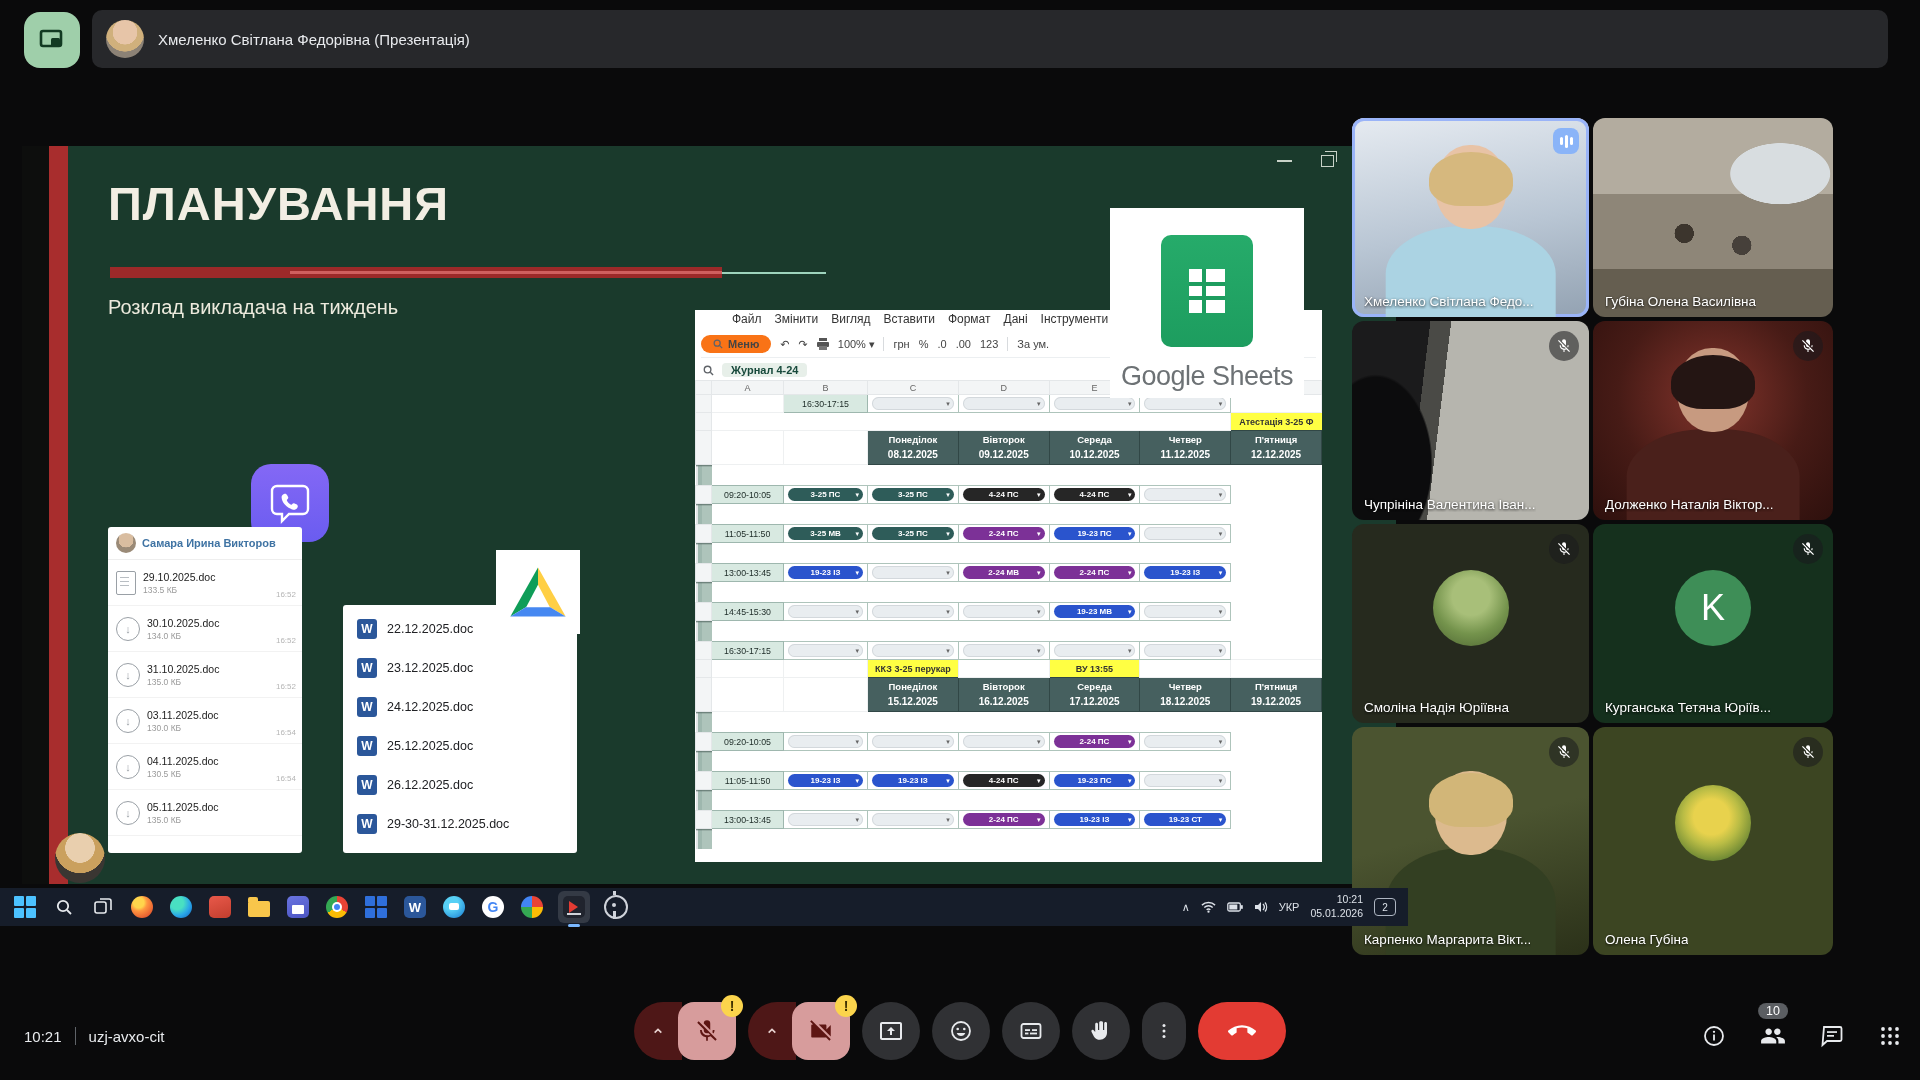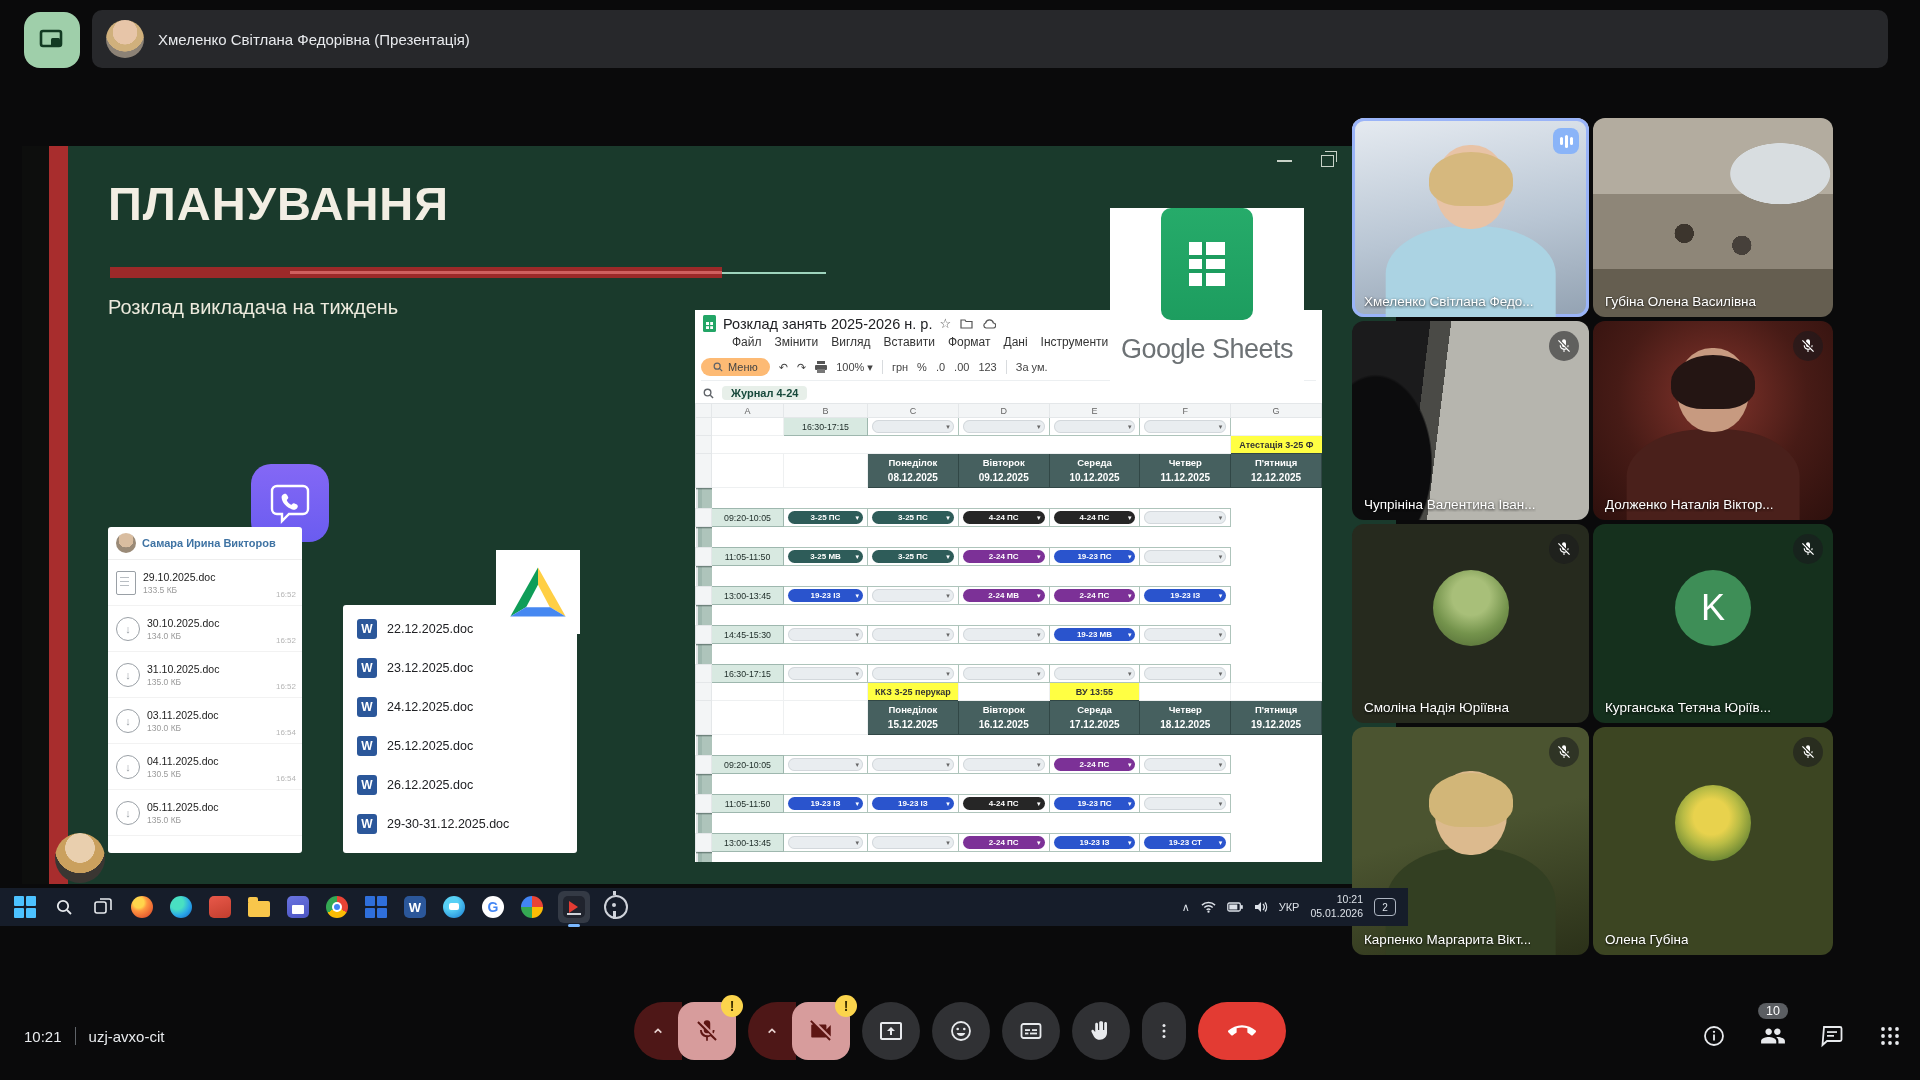--- a/index.html
+++ b/index.html
@@ -28,21 +28,21 @@
   .s-underline:after{content:"";position:absolute;left:180px;right:0;top:4px;height:3px;background:#d05f5f;}
   .s-subtitle{position:absolute;left:40px;top:150px;font-size:20px;color:#eceadd;}
   
   .sheets-panel{position:absolute;left:627px;top:164px;width:627px;height:552px;background:#fff;overflow:hidden;color:#202124;z-index:2;}
   .sh-title-row{display:flex;align-items:center;gap:7px;padding:5px 8px 1px 8px;}
   .sh-doc-title{font-size:14.5px;color:#202124;}
   .sh-mini-icons{display:flex;gap:9px;color:#555;font-size:13px;align-items:center;}
   .sh-menu{display:flex;gap:13px;padding:2px 8px 4px 37px;font-size:12px;color:#333;white-space:nowrap;}
   .sh-toolbar{display:flex;align-items:center;gap:9px;margin:1px 6px 2px 6px;height:26px;font-size:11px;color:#444;
     border-bottom:1px solid #eceff1;white-space:nowrap;}
-  .tb-search{display:flex;align-items:center;gap:5px;background:#fdba74;border-radius:13px;padding:3px 12px;}
+  .tb-search{display:flex;align-items:center;gap:5px;background:#f97316;border-radius:13px;padding:3px 12px;font-weight:bold;}
   .tb-sep{width:1px;height:14px;background:#d8dbde;}
   .sh-tabrow{display:flex;align-items:center;gap:8px;padding:3px 8px;font-size:11px;color:#3c4043;}
   .tab-chip{background:#e7efe9;border-radius:4px;padding:1px 9px;font-weight:600;color:#17493b;}
   table.sched{width:100%;border-collapse:collapse;table-layout:fixed;font-size:9px;color:#222;}
   table.sched td{padding:0;text-align:center;height:17px;overflow:hidden;}
   tr.lrow td{height:13px;background:#f3f5f6;color:#666;font-size:9px;border:1px solid #e4e7e9;}
   td.nar{background:#f3f5f6;border:1px solid #e4e7e9;}
   tr.hrow td{height:33px;margin-left:32px;}
   td.dh{background:#46605f;color:#fff;font-weight:700;font-size:9.5px;line-height:1.5;border:1px solid #314746;}
   td.dh .date{font-size:10px;}
@@ -52,21 +52,21 @@
   td.dc{background:#fff;border:1px solid #aec4bb;}
   tr.grp td{border-top:2px solid #5a6f68;}
   td.note{background:#ffff43;color:#333;font-weight:700;font-size:9px;text-align:left;padding-left:4px;white-space:nowrap;}
   .pill{display:flex;align-items:center;justify-content:center;height:13px;margin:1px 4px;border-radius:8px;
     font-size:8px;font-weight:700;color:#fff;position:relative;}
   .pill i{position:absolute;right:4px;font-size:7px;font-style:normal;line-height:1;}
   .p-empty{background:#e9edf0;box-shadow:inset 0 0 0 1px #d3d8dc;} .p-empty i{color:#666;}
   .p-teal{background:#2e5c59}.p-black{background:#262626}.p-purple{background:#7c3197}.p-blue{background:#2a54cd}
   
   .logo-box{position:absolute;left:1042px;top:62px;width:194px;height:190px;background:#fff;z-index:3;
-    display:flex;flex-direction:column;align-items:center;padding-bottom:6px;box-sizing:border-box;}
+    display:flex;flex-direction:column;align-items:center;justify-content:flex-end;padding-bottom:6px;box-sizing:border-box;}
   .logo-icon{width:92px;height:112px;border-radius:10px;background:linear-gradient(180deg,#26ab6a,#1d9d5f);
     display:grid;place-items:center;margin-bottom:14px;}
   .wordmark{font-size:27px;color:#6d7275;letter-spacing:-.5px;}
   
   .viber-icon{position:absolute;left:183px;top:318px;width:78px;height:78px;border-radius:20px;
     background:linear-gradient(180deg,#8468f5,#6a5cf0);display:grid;place-items:center;z-index:2;}
   .viber-panel{position:absolute;left:40px;top:381px;width:194px;height:326px;background:#fff;border-radius:3px;overflow:hidden;z-index:2;color:#222;}
   .vp-head{display:flex;align-items:center;gap:6px;height:32px;padding:0 8px;border-bottom:1px solid #eee;}
   .vp-ava{width:20px;height:20px;border-radius:50%;background:radial-gradient(circle at 50% 35%,#d9bda0 0 45%,#9a8a77 46%);}
   .vp-name{font-size:11px;font-weight:700;color:#3f73a3;white-space:nowrap;}
@@ -191,38 +191,20 @@
 
   <div class="ppt">
     <div class="red-stripe"></div>
     <div class="slide">
       <div class="s-title">ПЛАНУВАННЯ</div>
       <div class="s-thin"></div>
       <div class="s-underline"></div>
       <div class="s-subtitle">Розклад викладача на тиждень</div>
 
       <div class="sheets-panel">
-        <div class="sh-title-row">
-          <svg width="13" height="17" viewBox="0 0 13 17">
-            <rect width="13" height="17" rx="1.5" fill="#23a566"></rect>
-            <rect x="3" y="7" width="7" height="7" fill="#fff"></rect>
-            <rect x="6" y="7" width="1.2" height="7" fill="#23a566"></rect>
-            <rect x="3" y="10" width="7" height="1.2" fill="#23a566"></rect>
-          </svg>
-          <span class="sh-doc-title">Розклад занять 2025-2026 н. р.</span>
-          <span class="sh-mini-icons">
-            <span>☆</span>
-            <svg width="13" height="11" viewBox="0 0 13 11">
-                <path d="M1 2h4l1 1.5h6V10H1z" fill="none" stroke="#555" stroke-width="1.2"></path>
-              </svg>
-            <svg width="14" height="10" viewBox="0 0 14 10">
-                <path d="M4 9h7a2.5 2.5 0 0 0 .4-5A4 4 0 0 0 3.6 4 2.6 2.6 0 0 0 4 9z" fill="none" stroke="#555" stroke-width="1.2"></path>
-              </svg>
-          </span>
-        </div>
         <div class="sh-menu" id="sheetsMenu">
             <span>Файл</span>
             <span>Змінити</span>
             <span>Вигляд</span>
             <span>Вставити</span>
             <span>Формат</span>
             <span>Дані</span>
             <span>Інструменти</span>
             <span>Роз</span>
           </div>

